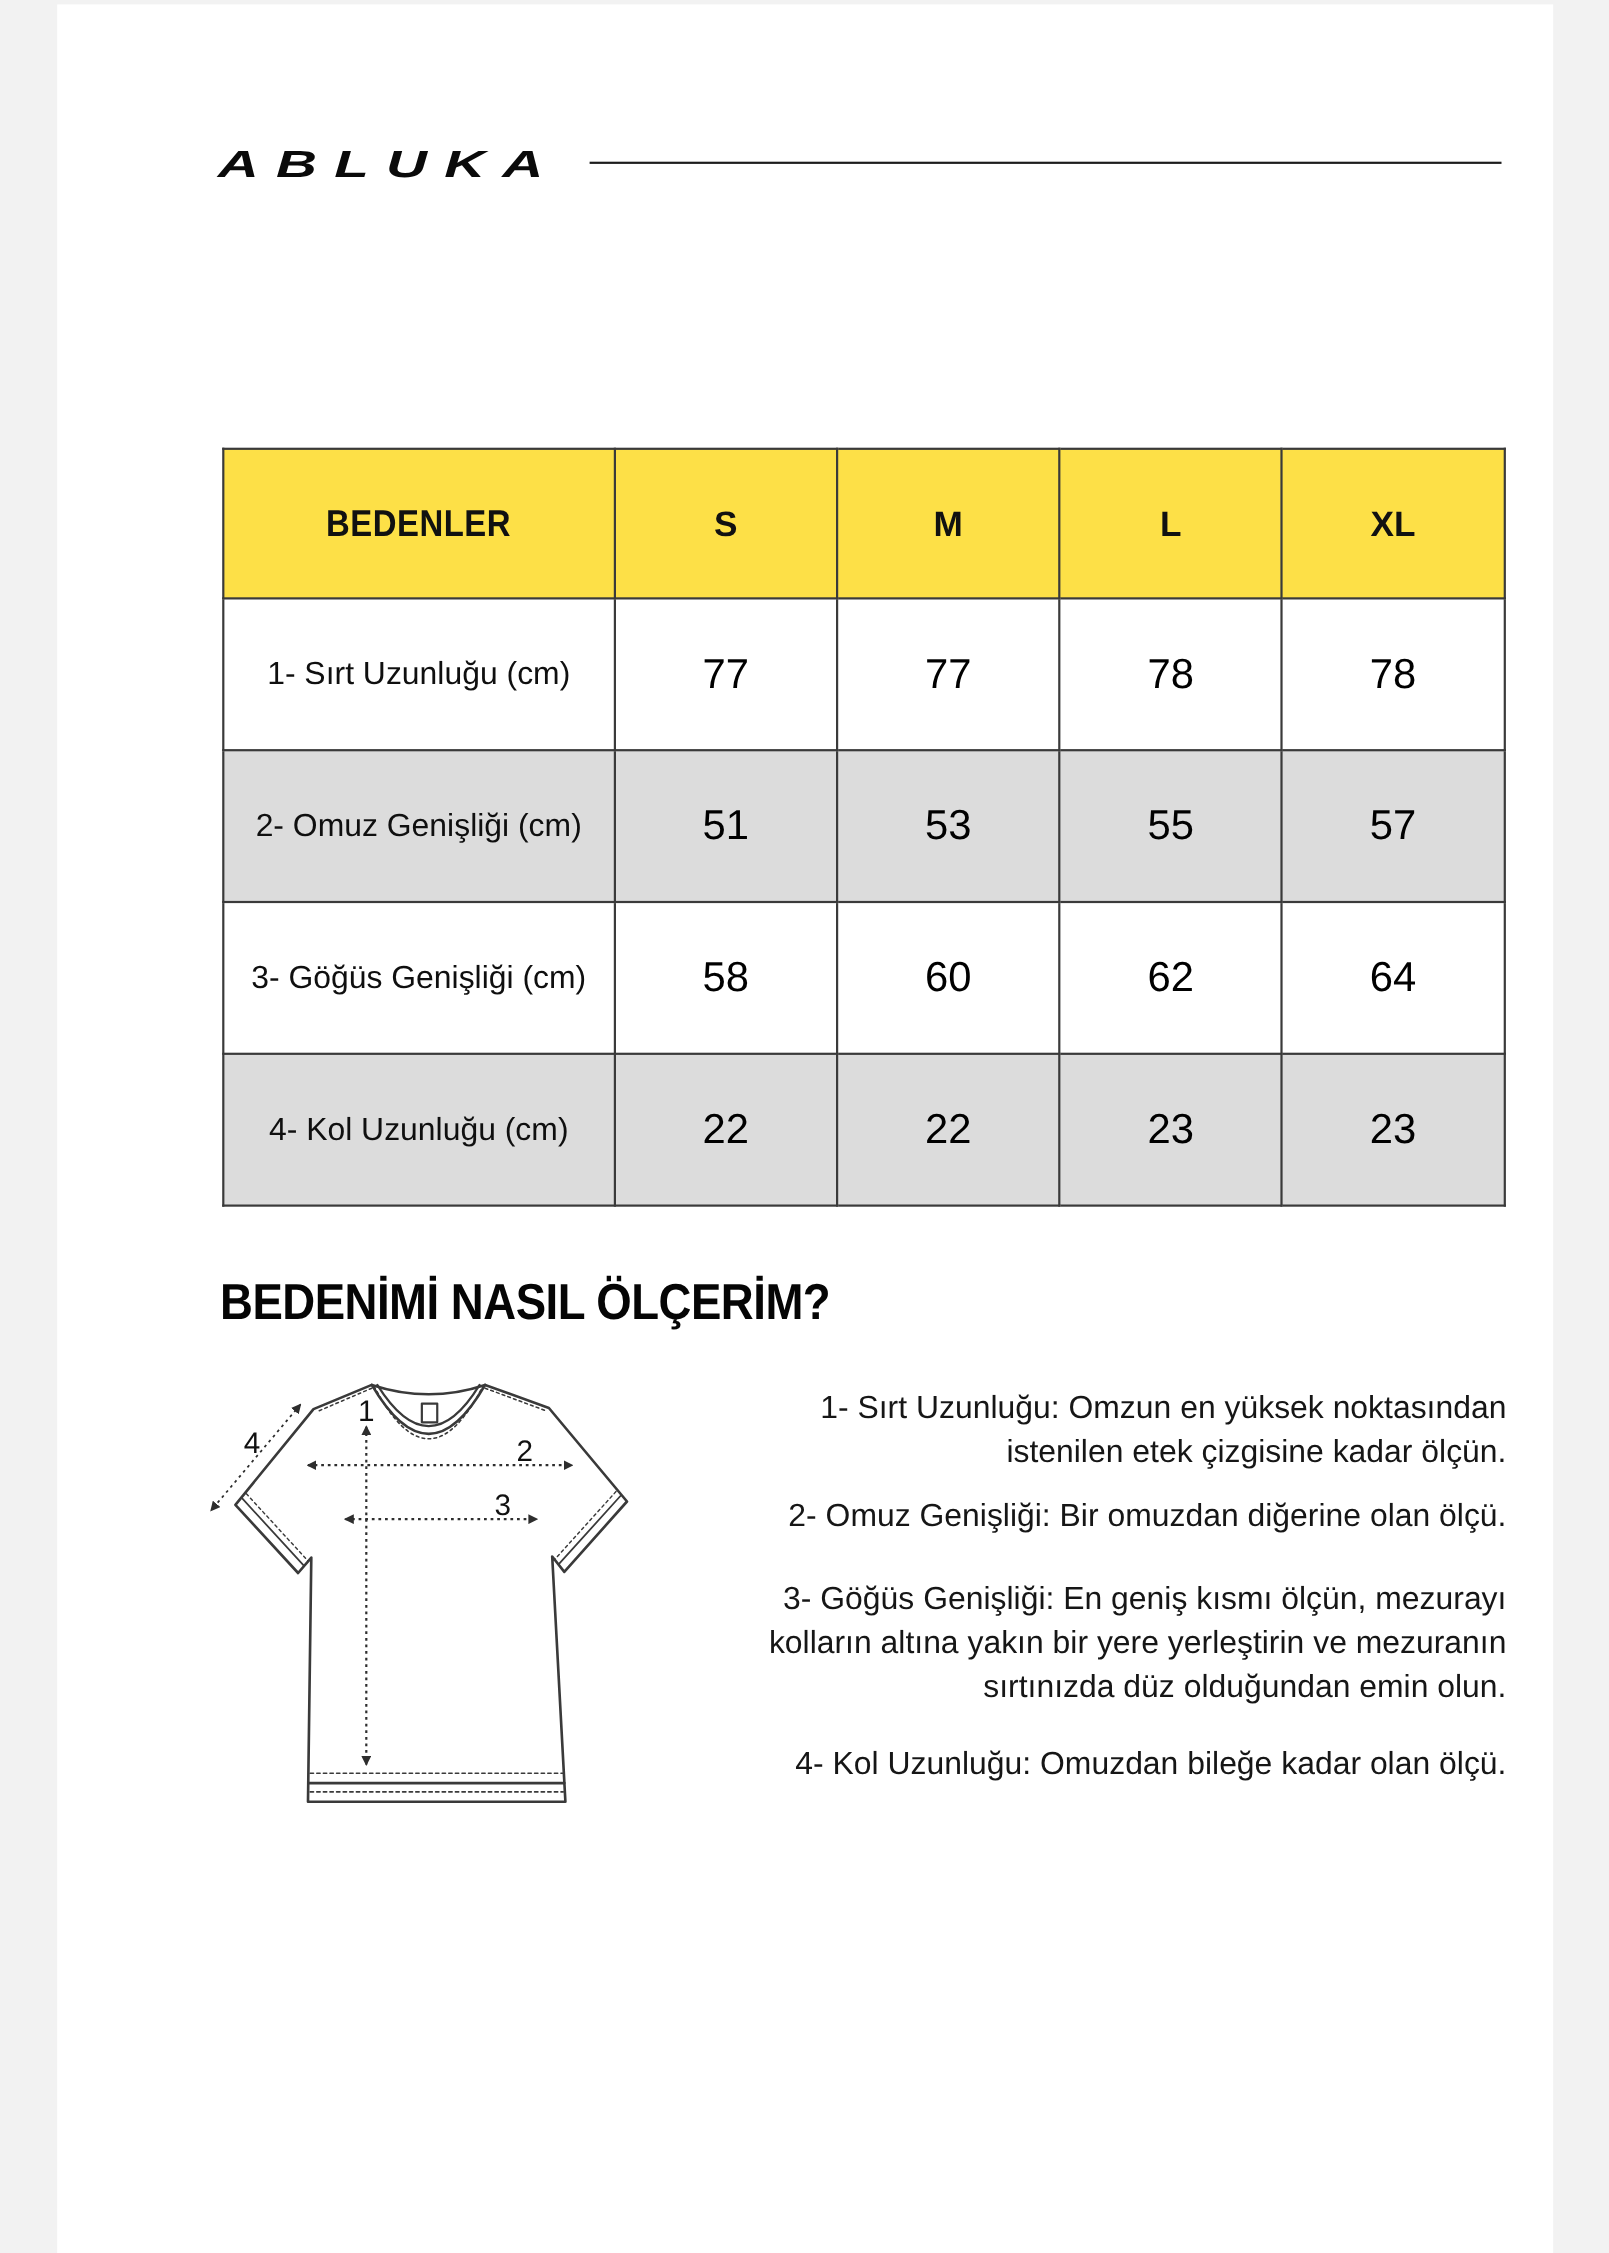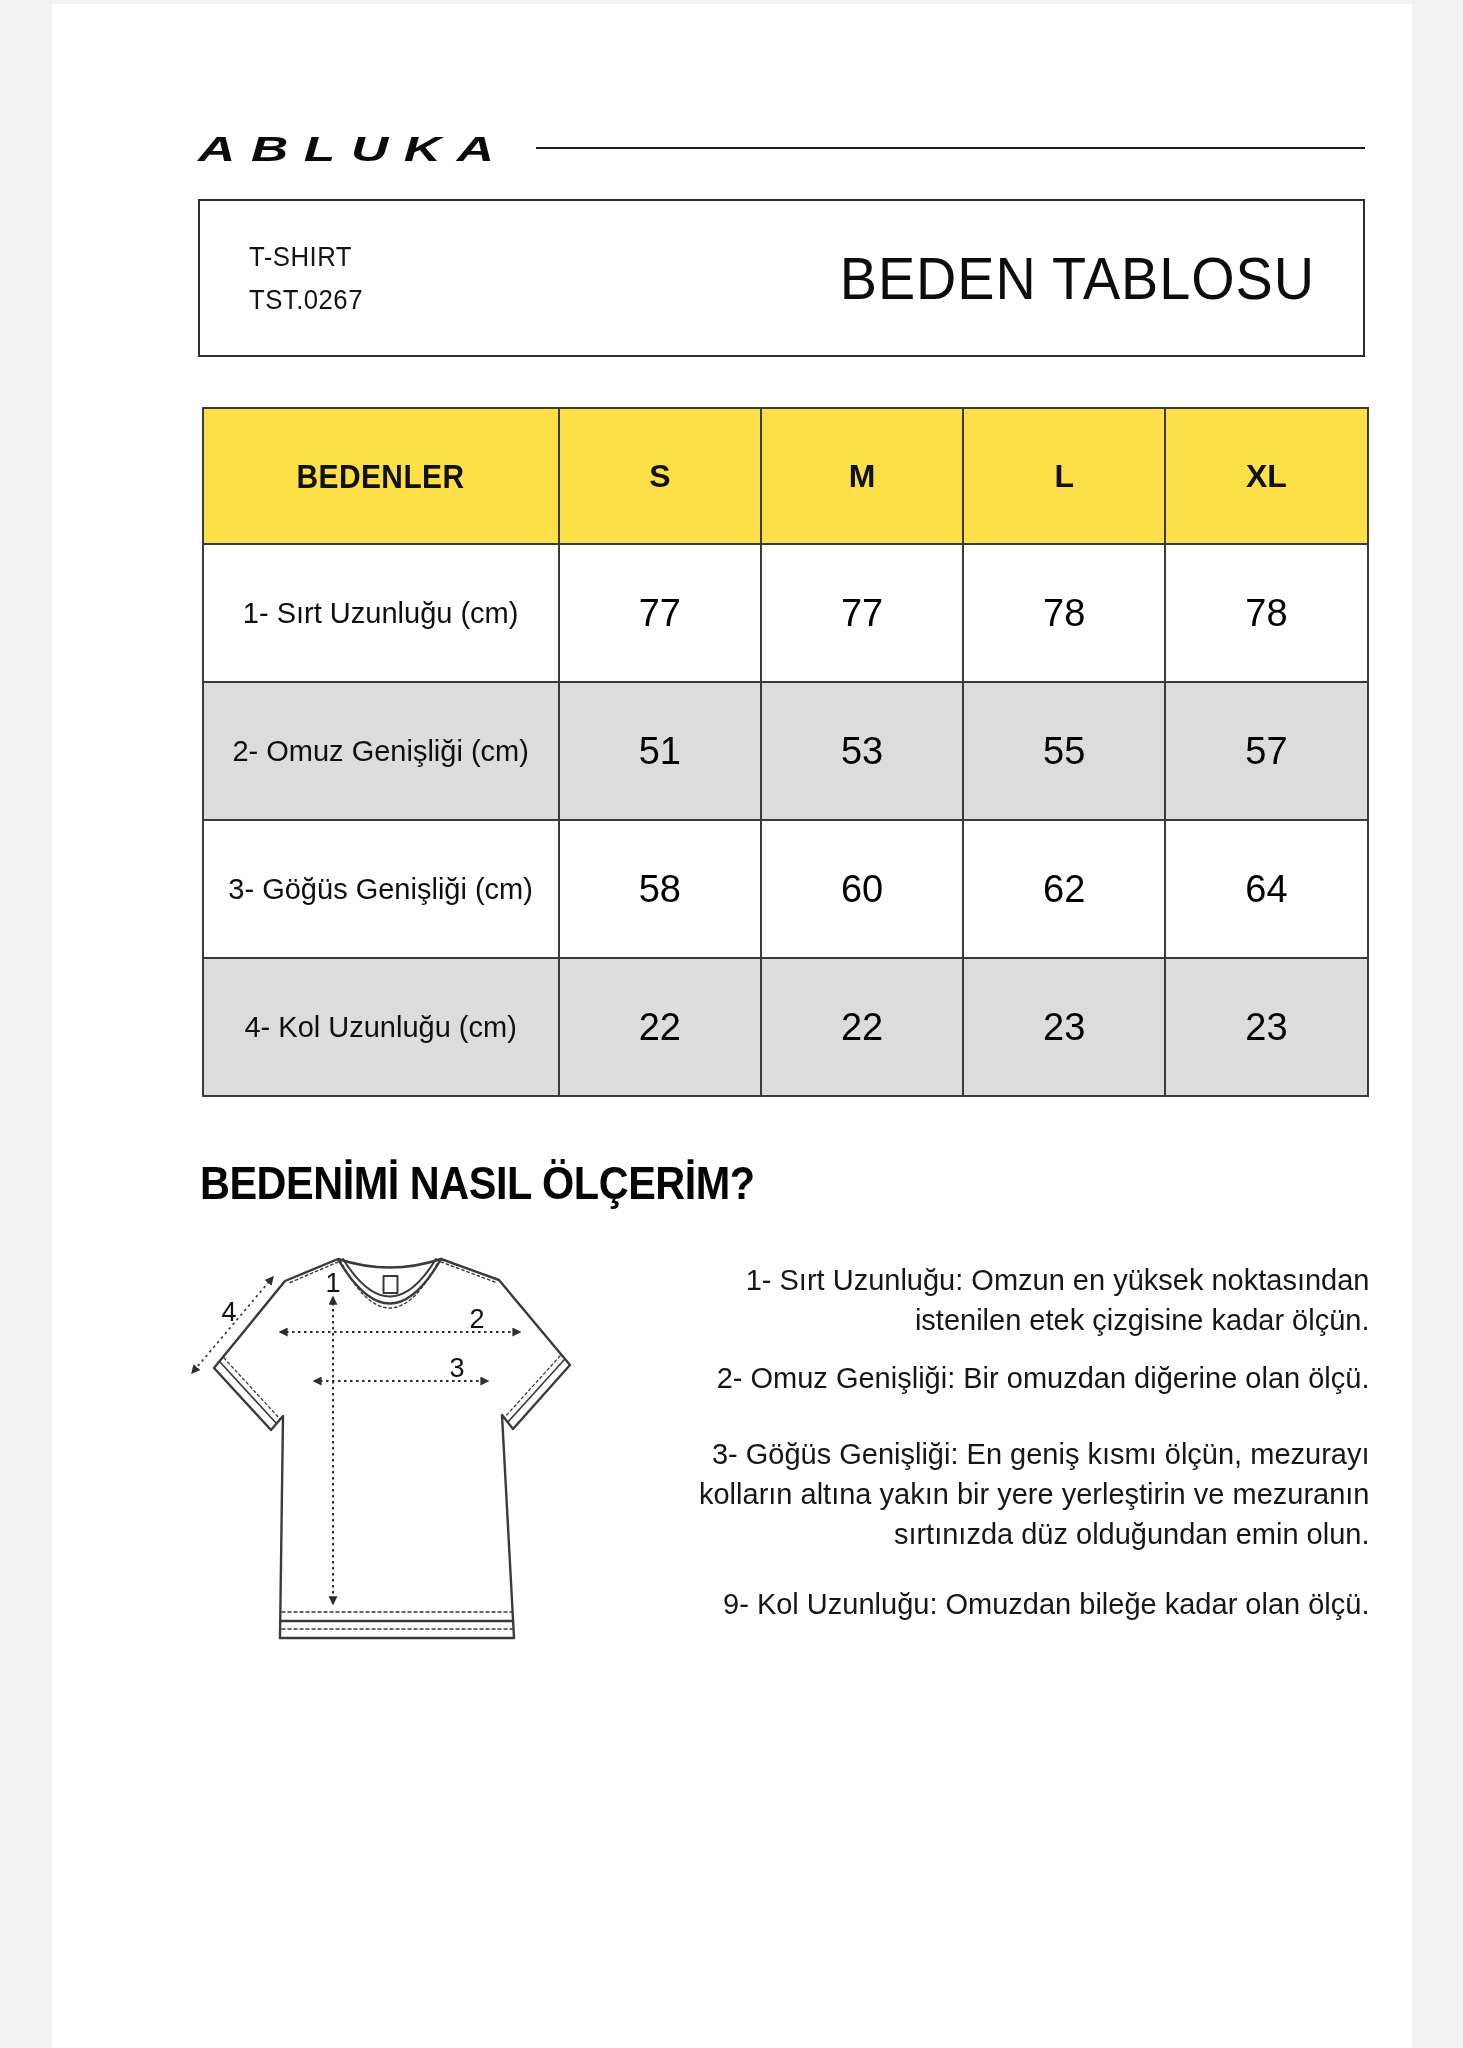--- a/index.html
+++ b/index.html
@@ -76,27 +76,20 @@
   .instructions p.i3{margin-bottom:30px;}
 </style>
 </head>
 <body>
 
 <div class="page">
 
   <div class="logo">ABLUKA</div>
   <div class="logo-rule"></div>
 
-  <div class="header-box">
-    <div class="product-info">
-      <div>T-SHIRT</div>
-      <div>TST.0267</div>
-    </div>
-    <div class="box-title">BEDEN TABLOSU</div>
-  </div>
 
   <div class="size-table-wrap">
     <table class="size-table">
       <colgroup>
         <col class="col-label">
           <col class="col-size">
           <col class="col-size">
           <col class="col-size">
           <col class="col-size">
       </colgroup>
@@ -180,16 +173,16 @@
     <text x="181" y="42" text-anchor="middle">1</text>
     <text x="325" y="78" text-anchor="middle">2</text>
     <text x="305" y="127" text-anchor="middle">3</text>
     <text x="77" y="71" text-anchor="middle">4</text>
   </svg>
 
   <div class="instructions">
     <p class="i1">1- Sırt Uzunluğu: Omzun en yüksek noktasından istenilen etek çizgisine kadar ölçün.</p>
     <p class="i2">2- Omuz Genişliği: Bir omuzdan diğerine olan ölçü.</p>
     <p class="i3">3- Göğüs Genişliği: En geniş kısmı ölçün, mezurayı kolların altına yakın bir yere yerleştirin ve mezuranın sırtınızda düz olduğundan emin olun.</p>
-    <p class="i4">9- Kol Uzunluğu: Omuzdan bileğe kadar olan ölçü.</p>
+    <p class="i4">4- Kol Uzunluğu: Omuzdan bileğe kadar olan ölçü.</p>
   </div>
 
 </div>
 
 </body></html>

